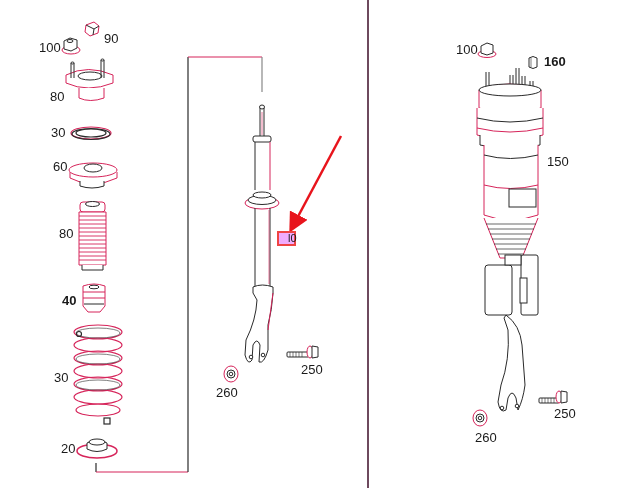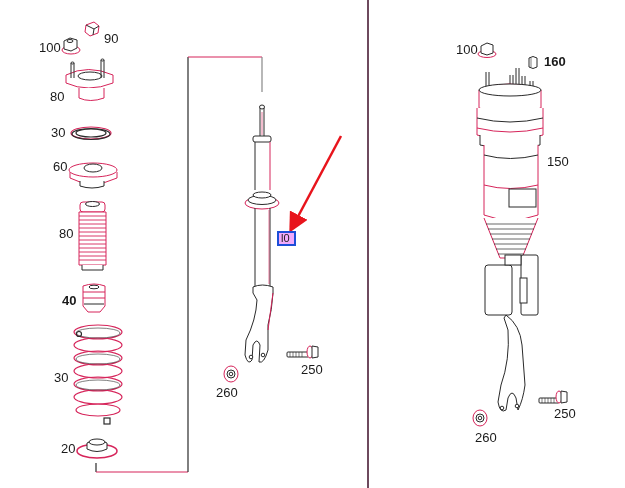--- a/index.html
+++ b/index.html
@@ -1,19 +1,19 @@
 <!DOCTYPE html>
 <html><head>
 <meta charset="utf-8">
 <style>
   html, body { margin: 0; padding: 0; background: #ffffff; }
   body { width: 625px; height: 488px; position: relative; overflow: hidden; font-family: "Liberation Sans", sans-serif; }
   .canvas { position: absolute; left: 0; top: 0; width: 625px; height: 488px; }
   .label { position: absolute; font-size: 13px; color: #1a1a1a; font-family: "Liberation Sans", sans-serif; line-height: 1; white-space: nowrap; }
-  .callout-box { position: absolute; left: 277px; top: 231px; width: 19px; height: 15px; border: 2px solid #1d4ed8; box-sizing: border-box; background: #f0abfc; font-size: 11px; line-height: 11px; padding-left: 2px; color: #1a1a1a; }
+  .callout-box { position: absolute; left: 277px; top: 231px; width: 19px; height: 15px; border: 2px solid #ef4444; box-sizing: border-box; background: #f0abfc; font-size: 11px; line-height: 11px; padding-left: 9px; color: #1a1a1a; }
   .divider { position: absolute; left: 367px; top: 0; width: 2px; height: 488px; background: #6e4a5e; }
   svg { position: absolute; left: 0; top: 0; }
   .part { cursor: pointer; }
 </style>
 </head>
 <body>
 
 <div class="canvas">
 
 <svg width="625" height="488" viewBox="0 0 625 488">

